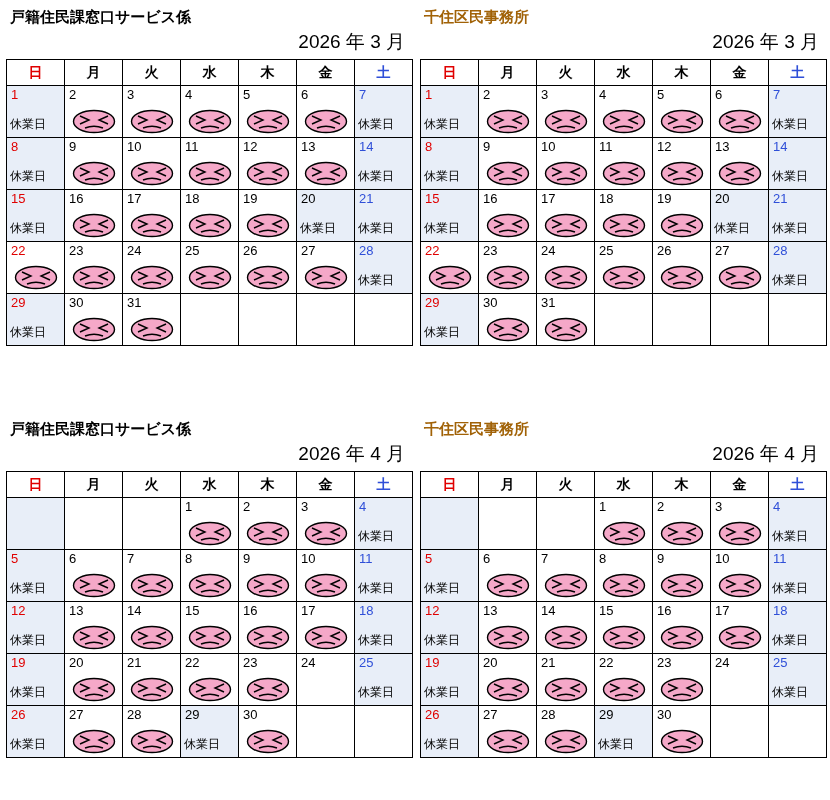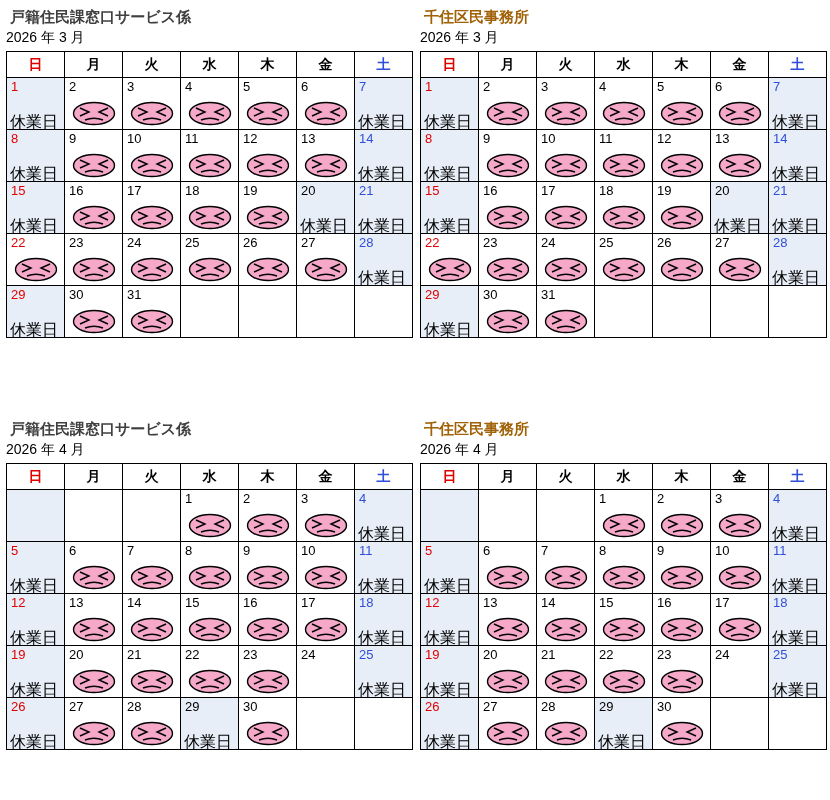--- a/index.html
+++ b/index.html
@@ -17,25 +17,26 @@
   .cal-b{left:420px;top:8px;}
   .cal-c{left:6px;  top:420px;}
   .cal-d{left:420px;top:420px;}
 
   .cal-title{
     font-size:15px;font-weight:bold;
     letter-spacing:0px;
     margin:0 0 2px 4px;
     white-space:nowrap;
   }
-  .t-blue{color:#404040;}
+  .t-blue{color:#000000;}
   .t-orange{color:#a16207;}
 
   .cal-month{
-    font-size:14px;
+    text-align:right;
+    font-size:19px;
     margin:0 8px 4px 0;
     white-space:nowrap;
   }
 
   table.grid{
     border-collapse:collapse;
     table-layout:fixed;
     width:400px;
     border:1px solid #000;
   }
@@ -63,22 +64,22 @@
 
   .daynum{
     position:absolute;left:4px;top:2px;
     font-size:13px;line-height:13px;
   }
   .d-sun{color:#e00000;}
   .d-sat{color:#2f4fd8;}
   .d-wk{color:#000000;}
 
   .closed{
-    position:absolute;left:3px;top:38px;
-    font-size:16px;line-height:12px;
+    position:absolute;left:3px;top:32px;
+    font-size:12px;line-height:12px;
     color:#000;
     white-space:nowrap;
   }
 
   .face{
     position:absolute;left:50%;top:23px;
     transform:translateX(-50%);
     width:44px;height:25px;
   }
   .face svg{display:block;}

